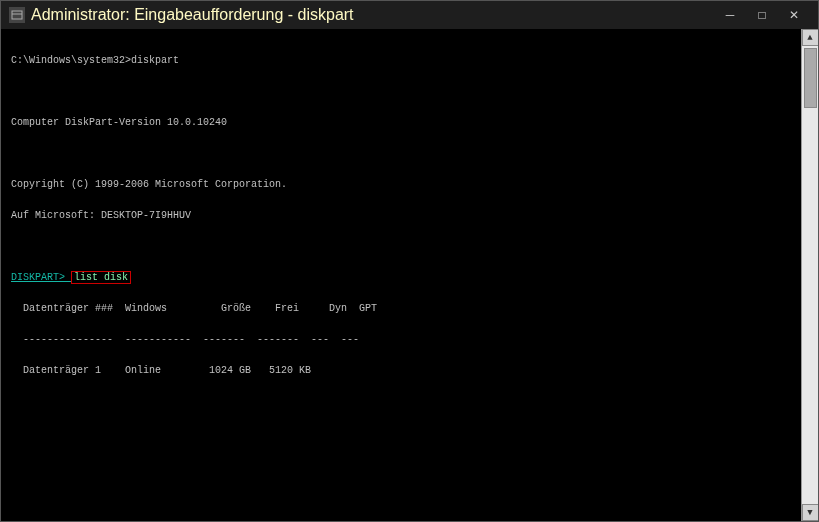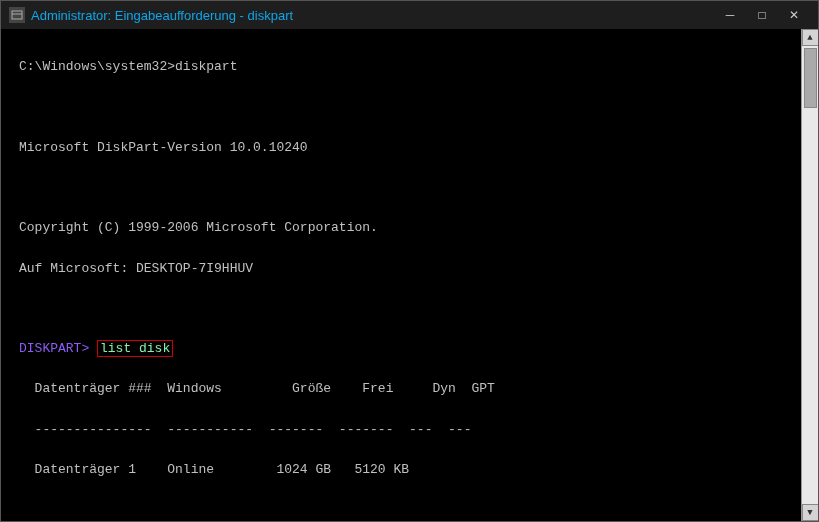--- a/index.html
+++ b/index.html
@@ -41,22 +41,22 @@
       align-items: center;
       justify-content: center;
       font-size: 10px;
       color: #ccc;
       flex-shrink: 0;
     }
 
     .title-bar-text {
       flex: 1;
       font-family: 'Segoe UI', Arial, sans-serif;
-      font-size: 13px;
-      color: #0ea5e9;
+      font-size: 16px;
+      color: #fef9c3;
     }
 
     .title-bar-controls {
       display: flex;
       gap: 0;
     }
 
     .title-bar-btn {
       width: 32px;
       height: 28px;
@@ -74,23 +74,23 @@
     .window-body {
       display: flex;
       flex: 1;
       overflow: hidden;
     }
 
     .terminal {
       background: #000;
       color: #c0c0c0;
       flex: 1;
-      padding: 8px 18px;
+      padding: 8px 10px;
       font-family: 'Courier New', Courier, monospace;
-      font-size: 13px;
+      font-size: 10px;
       line-height: 1.55;
       overflow: hidden;
       white-space: pre;
     }
 
     .scrollbar {
       width: 17px;
       background: #c8c8c8;
       display: flex;
       flex-direction: column;
@@ -135,21 +135,22 @@
       color: #86efac;
       border: 1.5px solid #cc0000;
       padding: 0 2px;
     }
 
     .line {
       display: block;
     }
 
     .prompt {
-      color: #8b5cf6;
+      color: #14b8a6;
+      text-decoration: underline;
     }
   </style>
 </head>
 <body>
 
 <div class="window">
 
   <div class="title-bar">
     <div class="title-bar-icon">
       <svg width="12" height="12" viewBox="0 0 12 12">
@@ -163,21 +164,21 @@
       <button class="title-bar-btn">□</button>
       <button class="title-bar-btn close-btn">✕</button>
     </div>
   </div>
 
   <div class="window-body">
 
     <div class="terminal">
 <span class="line">C:\Windows\system32&gt;diskpart</span>
 <span class="line"> </span>
-<span class="line">Microsoft DiskPart-Version 10.0.10240</span>
+<span class="line">Computer DiskPart-Version 10.0.10240</span>
 <span class="line"> </span>
 <span class="line">Copyright (C) 1999-2006 Microsoft Corporation.</span>
 <span class="line">Auf Microsoft: DESKTOP-7I9HHUV</span>
 <span class="line"> </span>
 <span class="line"><span class="prompt">DISKPART&gt; </span><span class="cmd-highlight">list disk</span></span>
 <span class="line">  Datenträger ###  Windows         Größe    Frei     Dyn  GPT</span>
 <span class="line">  ---------------  -----------  -------  -------  ---  ---</span>
 <span class="line">  Datenträger 1    Online        1024 GB   5120 KB</span>
 
 

